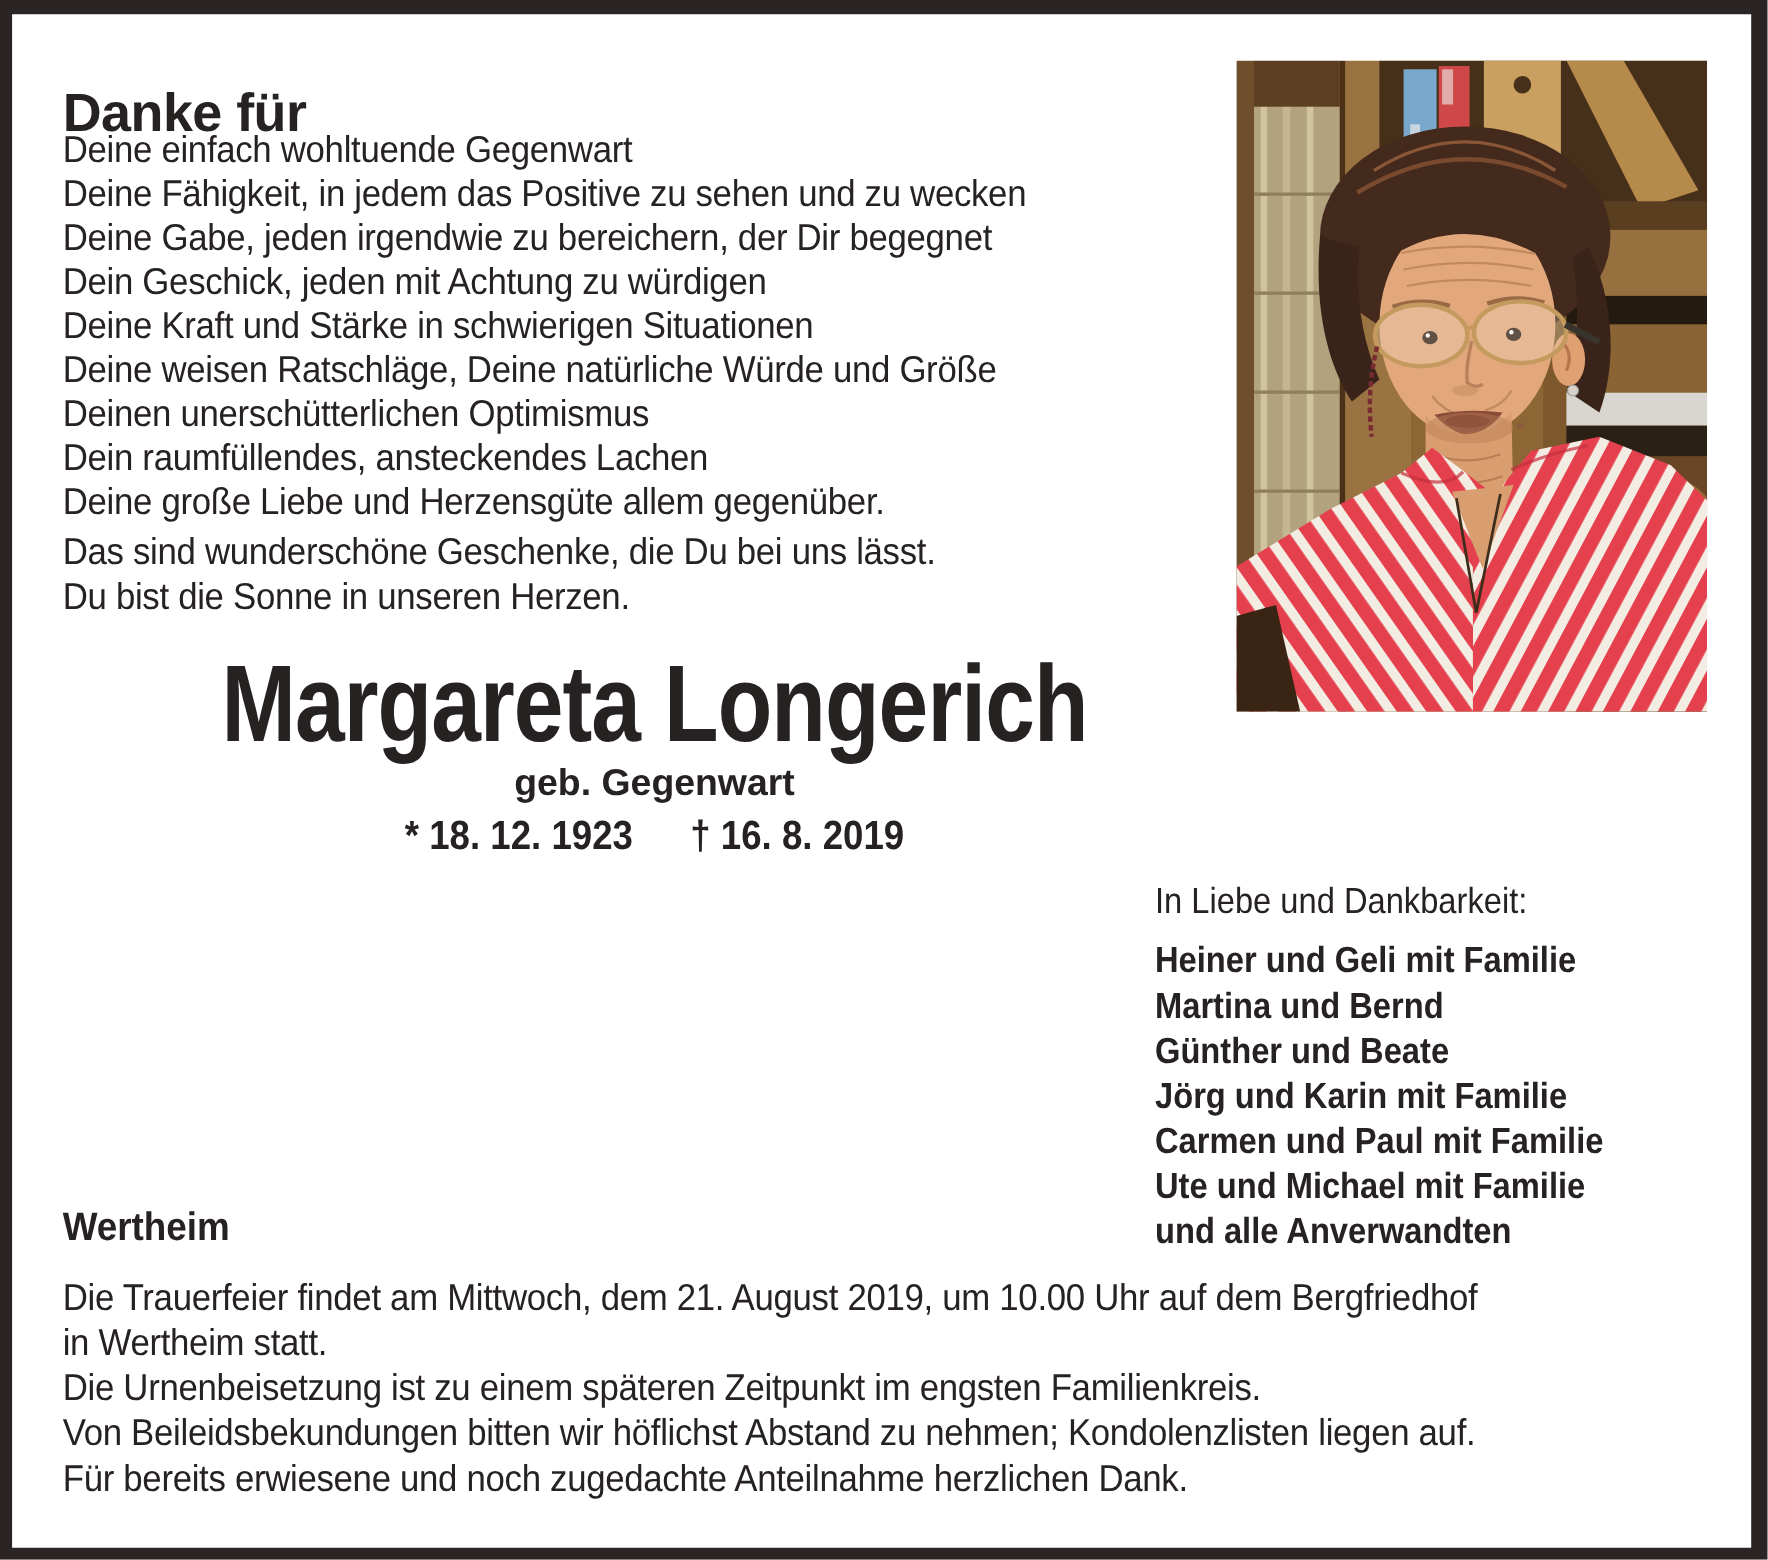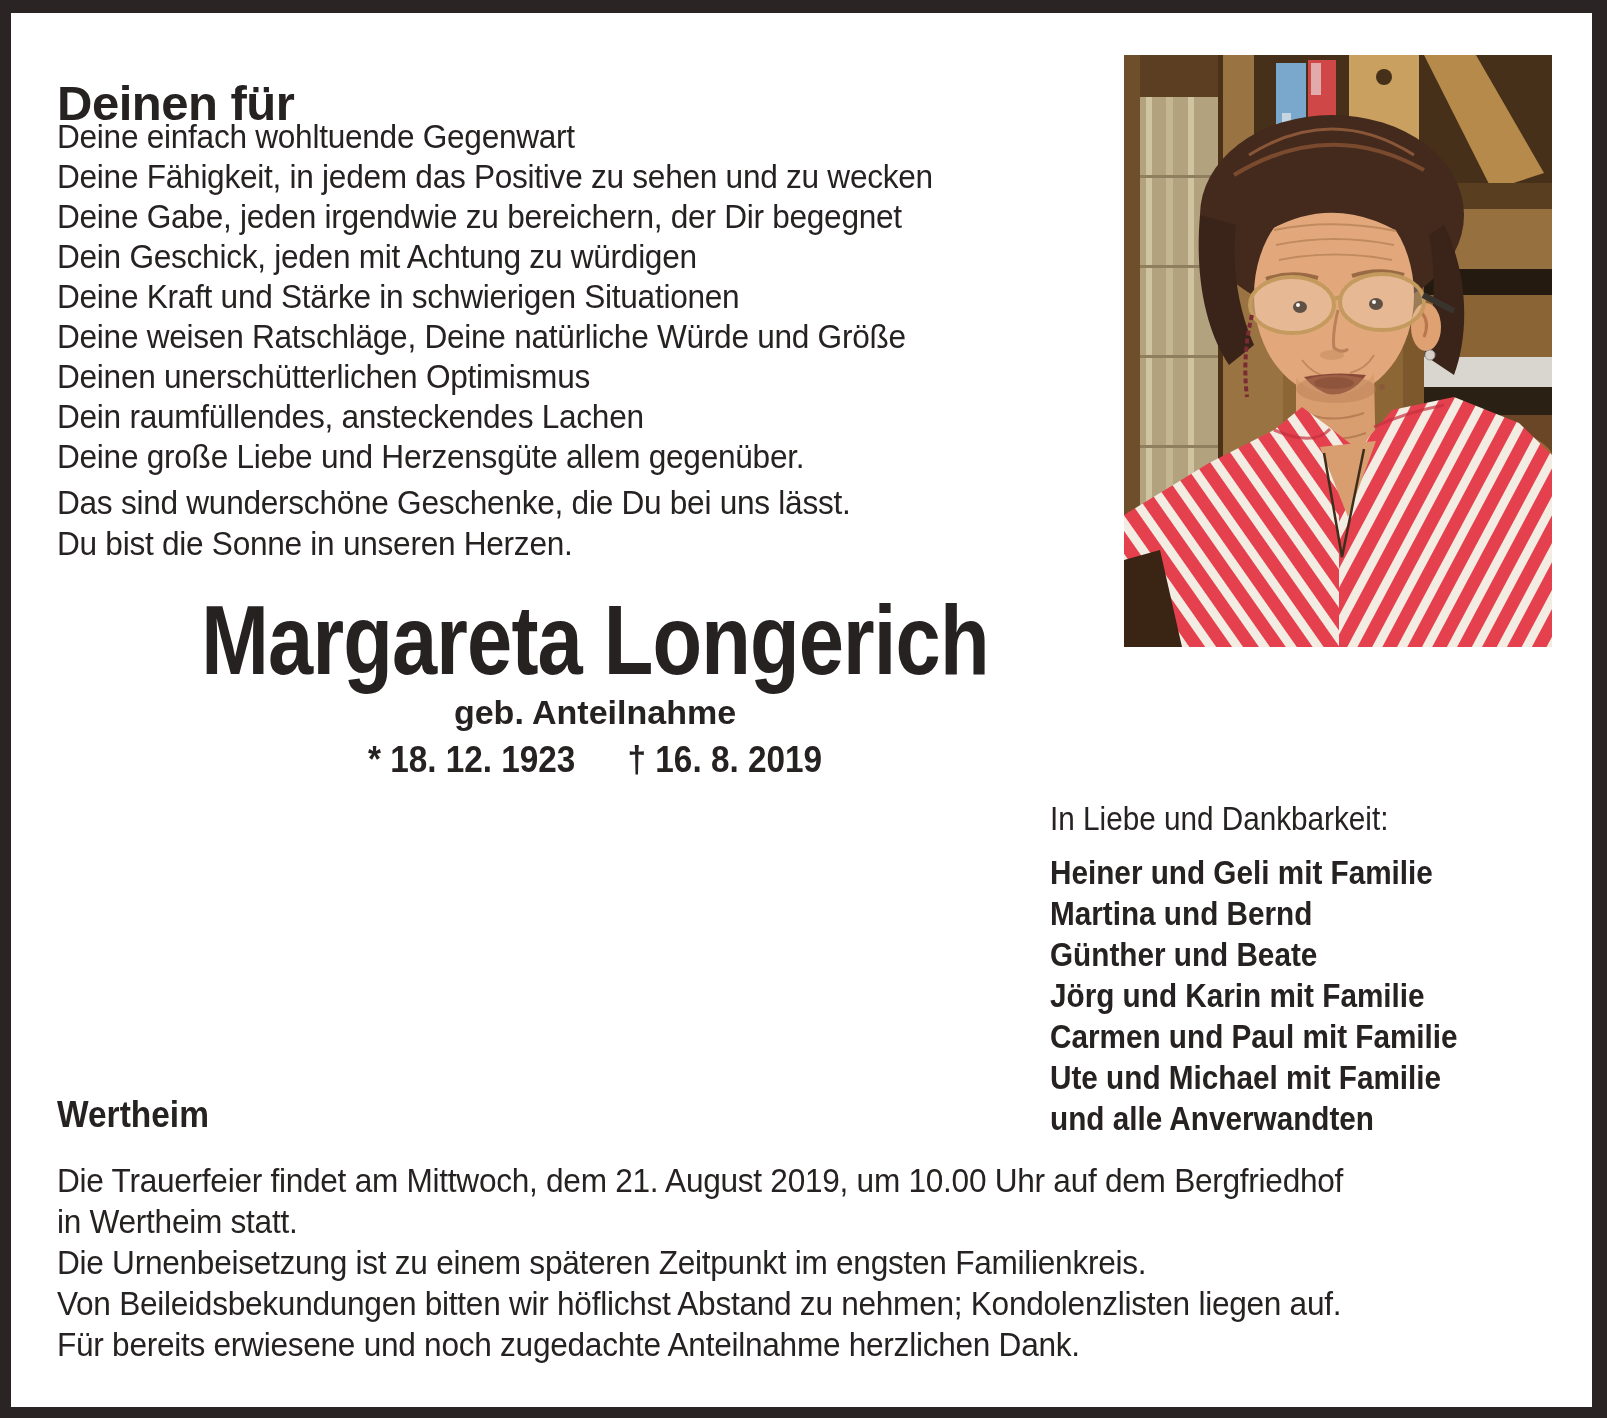--- a/index.html
+++ b/index.html
@@ -63,21 +63,21 @@
     transform:scaleX(0.93);transform-origin:0 0;letter-spacing:-0.3px;
   }
 </style>
 </head>
 <body>
 
 <div class="frame"></div>
 
 <main>
 
-  <h1 class="title">Deinen für</h1>
+  <h1 class="title">Danke für</h1>
 
   <section class="tribute">
     <div>Deine einfach wohltuende Gegenwart</div>
     <div>Deine Fähigkeit, in jedem das Positive zu sehen und zu wecken</div>
     <div>Deine Gabe, jeden irgendwie zu bereichern, der Dir begegnet</div>
     <div>Dein Geschick, jeden mit Achtung zu würdigen</div>
     <div>Deine Kraft und Stärke in schwierigen Situationen</div>
     <div>Deine weisen Ratschläge, Deine natürliche Würde und Größe</div>
     <div>Deinen unerschütterlichen Optimismus</div>
     <div>Dein raumfüllendes, ansteckendes Lachen</div>
@@ -186,21 +186,21 @@
         <path d="M250,372 Q280,358 320,350" stroke="#c5303e" stroke-width="3" fill="none" opacity="0.7"></path>
         <polygon points="196,392 252,386 224,462" fill="#d99e70"></polygon>
         <path d="M200,398 L218,502 L240,394" stroke="#3f2d1c" stroke-width="2.5" fill="none"></path>
       </g>
 
       <polygon points="0,505 36,495 58,592 0,592" fill="#3a2413"></polygon>
     </svg>
   </div>
 
   <div class="name-col deceased-name">Margareta Longerich</div>
-  <div class="name-col maiden-name">geb. Anteilnahme</div>
+  <div class="name-col maiden-name">geb. Gegenwart</div>
 
   <div class="name-col dates">
     <span>* 18. 12. 1923</span>
     <span>† 16. 8. 2019</span>
   </div>
 
   <div class="mourners-intro">In Liebe und Dankbarkeit:</div>
 
   <div class="mourners-names">
     <div>Heiner und Geli mit Familie</div>

